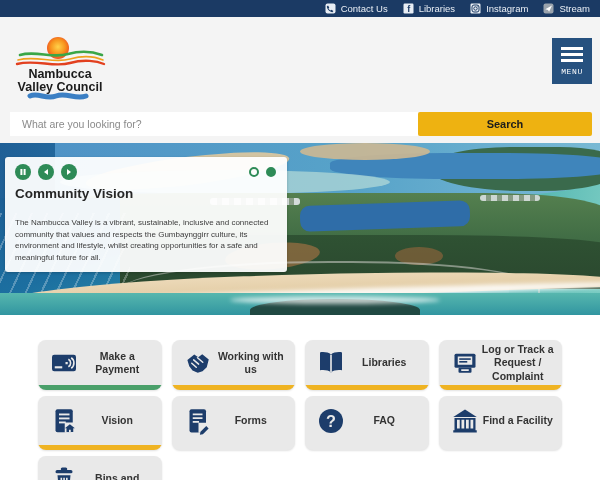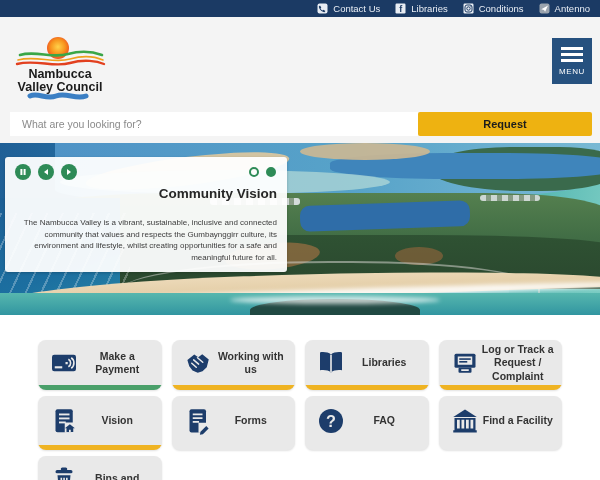--- a/index.html
+++ b/index.html
@@ -11,35 +11,35 @@
   .topbar { position:absolute; left:0; top:0; width:600px; height:17px; background:#1b3a64;
             display:flex; justify-content:flex-end; align-items:center; gap:15px; padding-right:10px; }
   .tb-item { display:flex; align-items:center; gap:5px; color:#e9eef5; font-size:9.5px; text-decoration:none; cursor:pointer; }
   .tb-icon { width:11px; height:11px; display:inline-block; }
   .tb-icon svg { width:11px; height:11px; display:block; }
 
   
   .header-zone { position:absolute; left:0; top:17px; width:600px; height:126px; background:#f4f4f4; }
   .logo { position:absolute; left:8px; top:18px; width:104px; height:66px; cursor:pointer; }
   .menu-btn { position:absolute; right:8px; top:21px; width:40px; height:46px; background:#26517f; border:0;
-              display:flex; flex-direction:column; align-items:center; justify-content:center; gap:3px; cursor:pointer; }
+              display:flex; flex-direction:column; align-items:center; justify-content:center; gap:3px; cursor:pointer;font-family:Liberation Mono, monospace; }
   .menu-btn .bar { width:22px; height:3px; background:#fff; }
   .menu-btn .menu-label { color:#fff; font-size:8px; letter-spacing:.6px; margin-top:2px; }
 
   
   .search-wrap { position:absolute; left:10px; top:95px; width:582px; height:24px; display:flex; }
   .search-input { flex:1; border:0; outline:none; background:#fff; padding:0 12px; font-size:10.5px; color:#333;
                   font-family:"Liberation Sans", sans-serif; }
   .search-input::placeholder { color:#8a8a8a; }
   .search-btn { width:174px; border:0; background:#eeb211; border-radius:2px; font-weight:bold; font-size:11px;
                 color:#1c1c1c; cursor:pointer; font-family:"Liberation Sans", sans-serif; }
 
   
   .hero { position:absolute; left:0; top:143px; width:600px; height:172px; overflow:hidden;
-          background:linear-gradient(100deg,#1f5f96 0%,#2e7cab 35%,#3596ac 62%,#49b0ad 82%,#7ccdc3 100%);text-align:right; }
+          background:linear-gradient(100deg,#1f5f96 0%,#2e7cab 35%,#3596ac 62%,#49b0ad 82%,#7ccdc3 100%); }
   .hero .layer { position:absolute; }
   .estuary   { left:55px; top:0; width:545px; height:58px; background:linear-gradient(95deg,#4f93c6,#57a3c9 55%,#79b9d4); border-radius:0 0 40% 20%; }
   .sandbar1  { left:85px; top:14px; width:205px; height:28px; background:#d9c6a0; border-radius:50%; transform:rotate(-7deg); opacity:.95; }
   .sandbar2  { left:300px; top:0px; width:130px; height:17px; background:#cdb892; border-radius:50%; opacity:.9; }
   .shallows  { left:60px; top:27px; width:330px; height:24px; background:#bfe0d8; border-radius:50%; opacity:.65; }
   .islands   { left:430px; top:4px; width:185px; height:44px; background:#3a6a4c; border-radius:45% 30% 40% 50%; }
   .channel   { left:330px; top:10px; width:290px; height:26px; background:#3f85bb; border-radius:40%; }
   .headland  { left:-10px; top:50px; width:620px; height:50px; background:linear-gradient(#55804f,#3f6b44); border-radius:30% 20% 0 0/60% 40% 0 0; }
   .lagoon    { left:300px; top:60px; width:170px; height:26px; background:#2f6da8; border-radius:10px; transform:rotate(-2deg); }
   .town1     { left:210px; top:55px; width:90px; height:7px; background:repeating-linear-gradient(90deg,#e3e7ea 0 7px,#8ea08c 7px 12px); border-radius:3px; opacity:.9; }
@@ -230,29 +230,29 @@
           </svg>
         </span>
         <span>Libraries</span>
       </a>
       <a class="tb-item">
         <span class="tb-icon">
           <svg viewBox="0 0 11 11">
             <use href="#sym-instagram-icon"></use>
           </svg>
         </span>
-        <span>Conditions</span>
+        <span>Instagram</span>
       </a>
       <a class="tb-item">
         <span class="tb-icon">
           <svg viewBox="0 0 11 11">
             <use href="#sym-antenno-icon"></use>
           </svg>
         </span>
-        <span>Antenno</span>
+        <span>Stream</span>
       </a>
     </div>
 
   <div class="header-zone">
     <svg class="logo" viewBox="0 0 104 66">
       <circle cx="50" cy="13" r="11" fill="url(#sunGrad)"></circle>
       <path d="M12 20 C28 15 44 24 60 19 C74 15 86 17 94 20" stroke="#3aa647" stroke-width="2.6" fill="none" stroke-linecap="round"></path>
       <path d="M10 25 C28 20 46 29 62 24 C76 20 88 22 95 25" stroke="#f0a11e" stroke-width="1.6" fill="none" stroke-linecap="round"></path>
       <path d="M9 29 C28 24 46 33 62 28 C76 24 89 26 96 29" stroke="#e2401f" stroke-width="2.4" fill="none" stroke-linecap="round"></path>
       <text x="52" y="43" text-anchor="middle" font-family="Liberation Sans, sans-serif" font-weight="bold" font-size="12.5" fill="#1b1b1b">Nambucca</text>
@@ -262,21 +262,21 @@
 
     <button class="menu-btn">
       <span class="bar"></span>
       <span class="bar"></span>
       <span class="bar"></span>
       <span class="menu-label">MENU</span>
     </button>
 
     <div class="search-wrap">
       <input class="search-input" type="text" placeholder="What are you looking for?" style="">
-      <button class="search-btn">Request</button>
+      <button class="search-btn">Search</button>
     </div>
   </div>
 
   <div class="hero">
     <div class="layer estuary"></div>
     <div class="layer islands"></div>
     <div class="layer channel"></div>
     <div class="layer sandbar1"></div>
     <div class="layer sandbar2"></div>
     <div class="layer shallows"></div>

